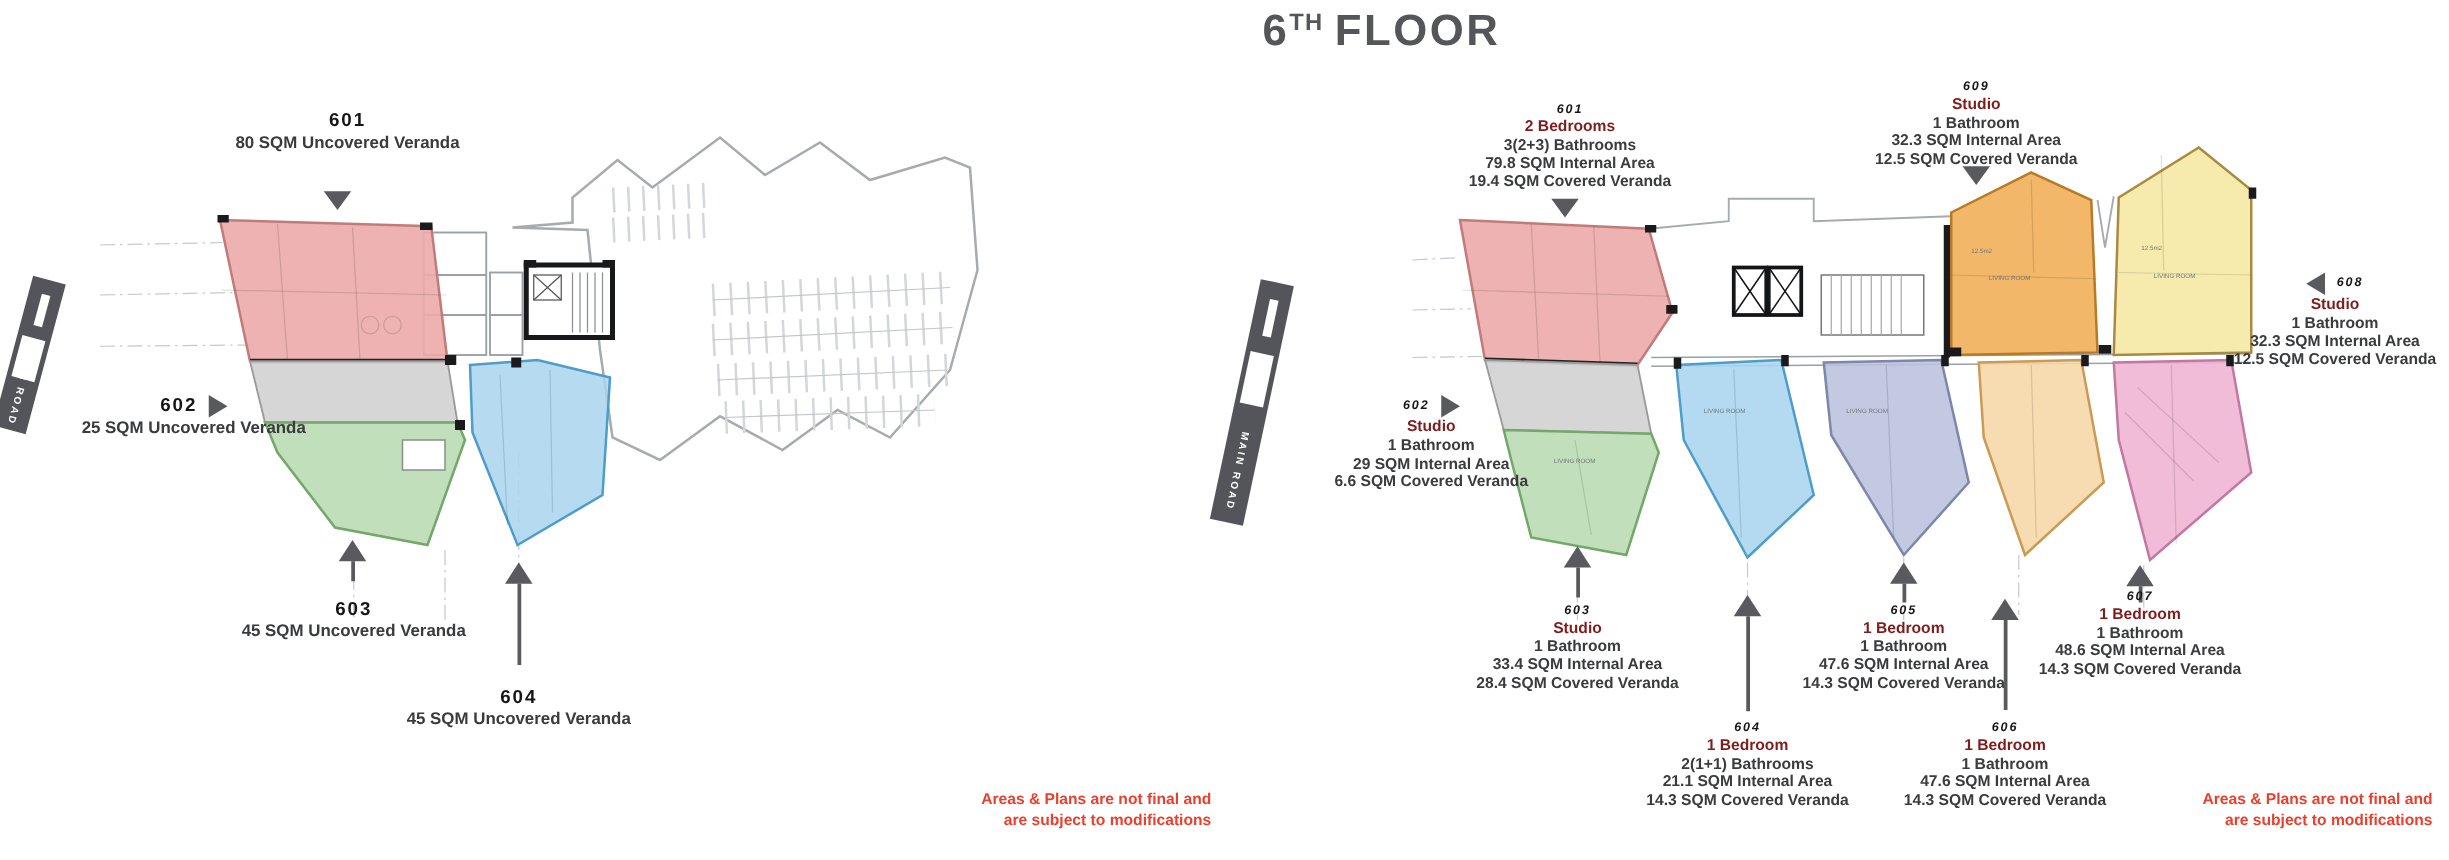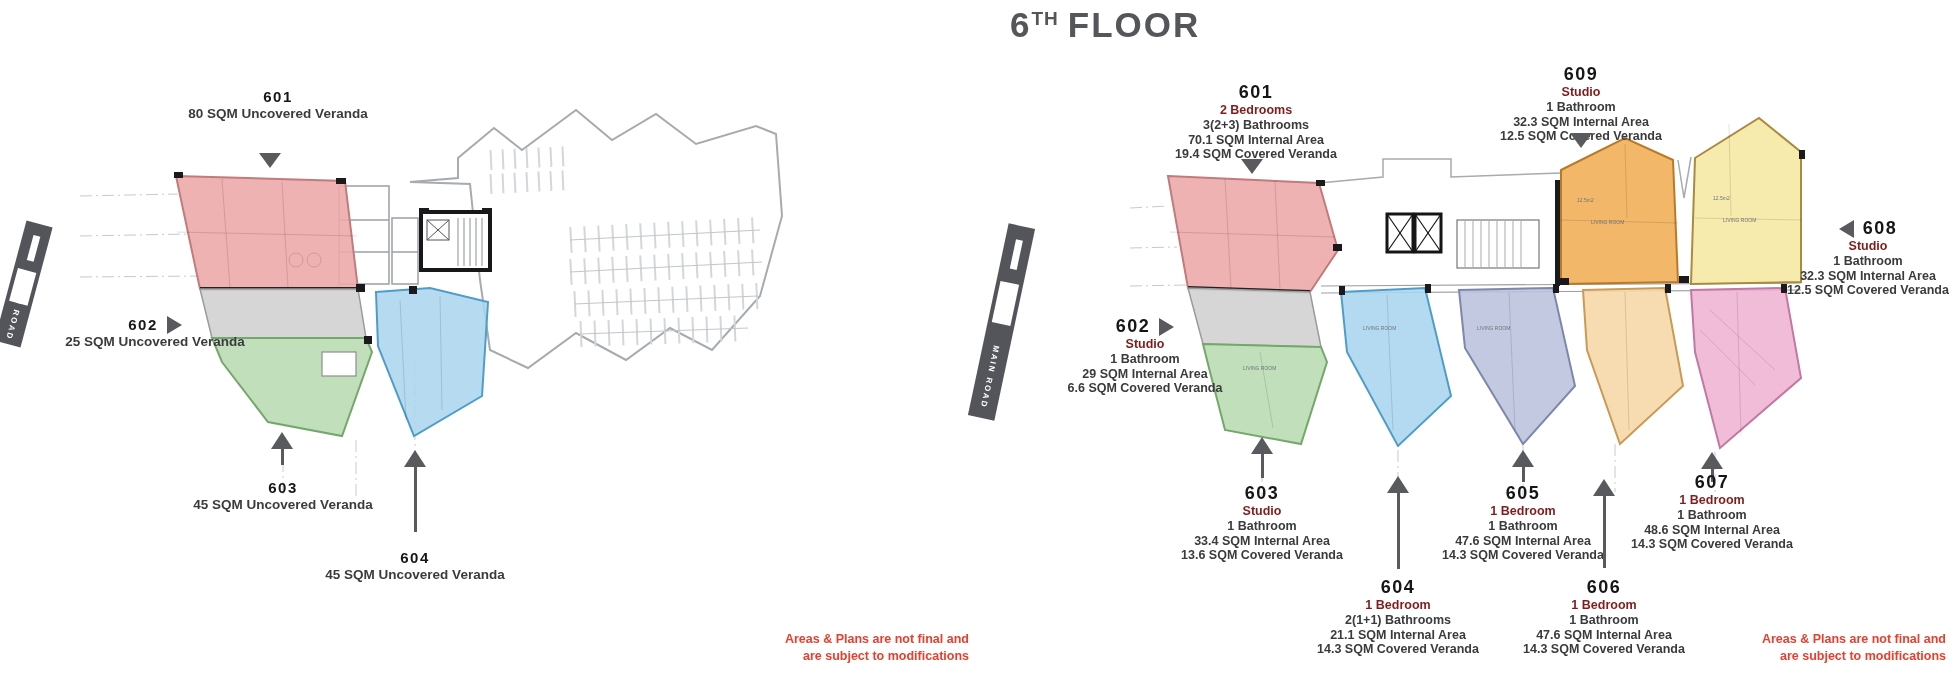--- a/index.html
+++ b/index.html
@@ -4,21 +4,21 @@
 <style>
   html,body{margin:0;padding:0;background:#fff;}
   .page{position:relative;width:1959px;height:688px;background:#ffffff;overflow:hidden;
         font-family:"Liberation Sans",sans-serif;}
   .title{position:absolute;font-size:35px;font-weight:800;color:#55565a;letter-spacing:2px;white-space:nowrap;}
   .title .sup{font-size:19px;vertical-align:12px;letter-spacing:1px;}
   .title .suffix{margin-left:9px;}
   .plan{position:absolute;}
   .ulabel{position:absolute;text-align:center;line-height:1.18;color:#3a3b3d;}
   .ulabel .num{font-size:15px;font-weight:800;color:#161618;letter-spacing:1.5px;}
-  .ulabel.rlab .num{font-size:18px;}
+  .ulabel.rlab .num{font-size:10px;font-style:italic;}
   .ulabel .typ{font-size:12.5px;font-weight:700;color:#7f1d1d;}
   .ulabel .lin{font-size:12.5px;font-weight:700;}
   .ulabel.llab .lin{font-size:13.5px;}
   .num-row{display:flex;align-items:center;justify-content:center;gap:9px;}
   .tri-down{position:absolute;width:0;height:0;border-left:11px solid transparent;border-right:11px solid transparent;border-top:15px solid #595a5e;}
   .tri-right-inline{display:inline-block;width:0;height:0;border-top:9px solid transparent;border-bottom:9px solid transparent;border-left:15px solid #595a5e;}
   .tri-left-inline{display:inline-block;width:0;height:0;border-top:9px solid transparent;border-bottom:9px solid transparent;border-right:15px solid #595a5e;}
   .uparrow{position:absolute;display:flex;flex-direction:column;align-items:center;}
   .uparrow .head{width:0;height:0;border-left:11px solid transparent;border-right:11px solid transparent;border-bottom:17px solid #595a5e;}
   .uparrow .shaft{width:3px;background:#595a5e;}
@@ -232,21 +232,21 @@
         <rect x="434" y="178" width="10" height="7"></rect>
       <rect x="554" y="176" width="10" height="7"></rect>
         <rect x="674" y="50" width="6" height="9"></rect>
     </g>
   </svg>
 
   <div class="ulabel rlab" style="left:1126px;top:82px;width:260px">
     <div class="num">601</div>
     <div class="typ">2 Bedrooms</div>
     <div class="lin">3(2+3) Bathrooms</div>
-    <div class="lin">70.1 SQM Internal Area</div>
+    <div class="lin">79.8 SQM Internal Area</div>
     <div class="lin">19.4 SQM Covered Veranda</div>
   </div>
   <div class="tri-down" style="left:1241px;top:159px"></div>
 
   <div class="ulabel rlab" style="left:1451px;top:64px;width:260px">
     <div class="num">609</div>
     <div class="typ">Studio</div>
     <div class="lin">1 Bathroom</div>
     <div class="lin">32.3 SQM Internal Area</div>
     <div class="lin">12.5 SQM Covered Veranda</div>
@@ -283,21 +283,21 @@
 
   <div class="uparrow" style="left:1251px;top:437px">
     <div class="head"></div>
       <div class="shaft" style="height:24px"></div>
   </div>
   <div class="ulabel rlab" style="left:1137px;top:483px;width:250px">
     <div class="num">603</div>
     <div class="typ">Studio</div>
     <div class="lin">1 Bathroom</div>
     <div class="lin">33.4 SQM Internal Area</div>
-    <div class="lin">13.6 SQM Covered Veranda</div>
+    <div class="lin">28.4 SQM Covered Veranda</div>
   </div>
 
   <div class="uparrow" style="left:1512px;top:450px">
     <div class="head"></div>
       <div class="shaft" style="height:15px"></div>
   </div>
   <div class="ulabel rlab" style="left:1398px;top:483px;width:250px">
     <div class="num">605</div>
     <div class="typ">1 Bedroom</div>
     <div class="lin">1 Bathroom</div>

